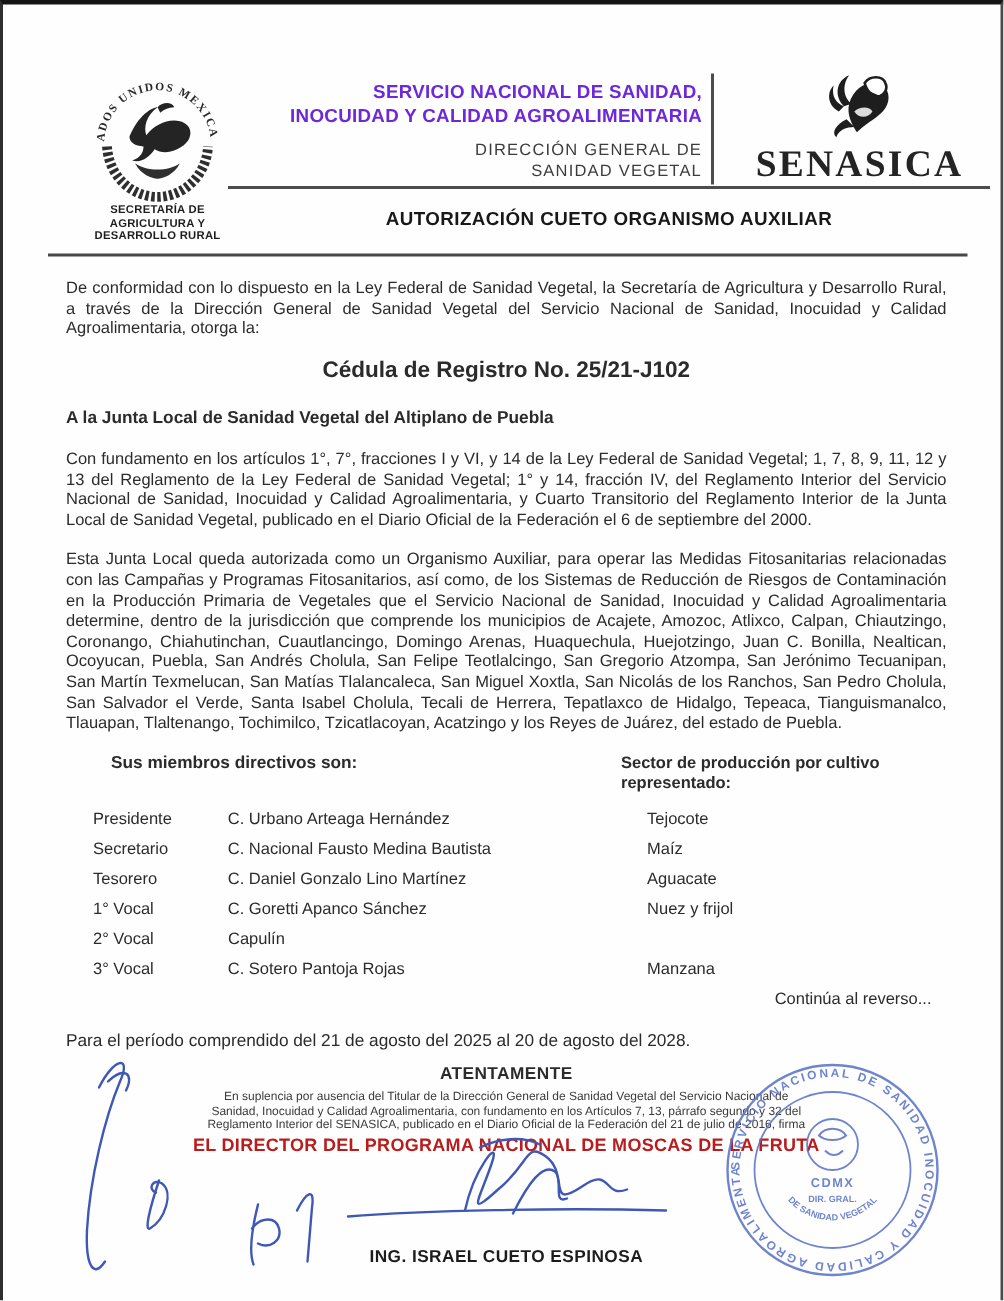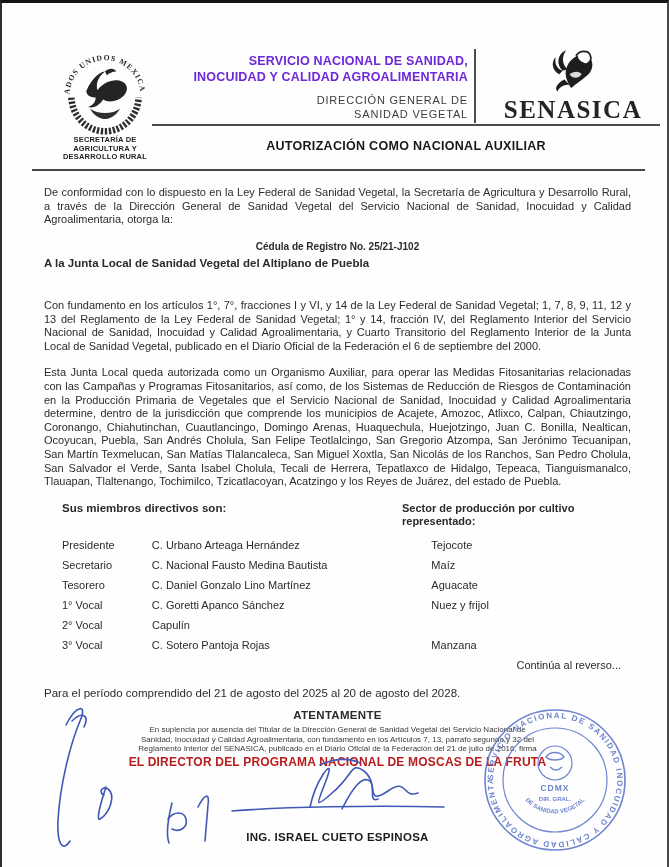--- a/index.html
+++ b/index.html
@@ -34,25 +34,25 @@
   }
   .head-rule{ position:absolute; left:150px; top:121px; width:508px; height:2px; background:#4c4c4c; }
   .doc-title{
     position:absolute; left:150px; top:136px; width:508px; text-align:center;
     font-size:12.5px; font-weight:bold; letter-spacing:.3px; color:#181818;
   }
   .full-rule{ position:absolute; left:30px; top:166px; width:613px; height:2px; background:#474747; }
   
   .doc-body{ padding:5px 36px 0 42px; font-size:11px; line-height:13.6px; }
   .para{ text-align:justify; margin-bottom:13px; }
-  .center-bold{ text-align:center; font-weight:bold; font-size:10px; margin-bottom:4px; }
-  .grantee{ font-weight:bold; font-size:11.5px; margin-bottom:28px; }
+  .center-bold{ text-align:center; font-weight:bold; font-size:15px; margin-bottom:20px; }
+  .grantee{ font-weight:bold; font-size:11.5px; margin-bottom:13px; }
   .members-wrap{ margin-top:3px; }
   .members-head-row{ display:flex; margin-bottom:10px; }
-  .members-heading{ font-weight:bold; font-size:11.5px; margin-left:18px; width:340px; }
+  .members-heading{ font-weight:bold; font-size:11.5px; margin-left:30px; width:340px; }
   .sector-heading{ font-weight:bold; font-size:11px; line-height:13.5px; width:200px; }
   .member-row{ display:flex; margin-bottom:6.5px; }
   .member-role{ margin-left:18px; width:90px; }
   .member-name{ width:280px; }
   .member-crop{ width:200px; }
   .continues{ text-align:right; padding-right:10px; margin-top:2px; margin-bottom:14px; }
   .validity{ font-size:11.5px; margin-bottom:9px; }
   .salutation{ text-align:center; font-weight:bold; font-size:11.5px; letter-spacing:.3px; }
   .fineprint{ text-align:center; font-size:8px; line-height:9.6px; color:#3a3a3a; margin-top:2px; }
   .signer-title{ text-align:center; font-weight:bold; font-size:12px; letter-spacing:.2px; margin-top:2px; color:#b91c1c; }
@@ -108,21 +108,21 @@
         <path d="M20,40 C12,44 8,50 12,54 C14,48 20,46 26,46 Z" fill="#1e1e1e"></path>
         <path d="M22,28 C26,14 40,8 48,14 C54,18 54,28 48,34 C42,40 34,44 28,50 C24,44 20,36 22,28 Z" fill="#1e1e1e"></path>
         <path d="M34,12 C38,6 48,6 50,12 C52,16 50,20 46,22 C42,23 36,20 34,12 Z" fill="#fff" stroke="#1e1e1e" stroke-width="2"></path>
         <path d="M30,22 C34,18 42,18 46,24 C40,28 33,27 30,22 Z" fill="#1e1e1e"></path>
         <path d="M26,34 C30,30 38,30 40,34 C36,40 29,39 26,34 Z" fill="#fefefe" opacity=".85"></path>
       </svg>
       <div class="senasica-word">SENASICA</div>
     </div>
 
     <div class="head-rule"></div>
-    <div class="doc-title">AUTORIZACIÓN COMO NACIONAL AUXILIAR</div>
+    <div class="doc-title">AUTORIZACIÓN CUETO ORGANISMO AUXILIAR</div>
     <div class="full-rule"></div>
   </div>
 
   <div class="doc-body">
 
     <p class="para">De conformidad con lo dispuesto en la Ley Federal de Sanidad Vegetal, la Secretaría de Agricultura y Desarrollo Rural, a través de la Dirección General de Sanidad Vegetal del Servicio Nacional de Sanidad, Inocuidad y Calidad Agroalimentaria, otorga la:</p>
 
     <div class="center-bold">Cédula de Registro No. 25/21-J102</div>
 
     <div class="grantee">A la Junta Local de Sanidad Vegetal del Altiplano de Puebla</div>

